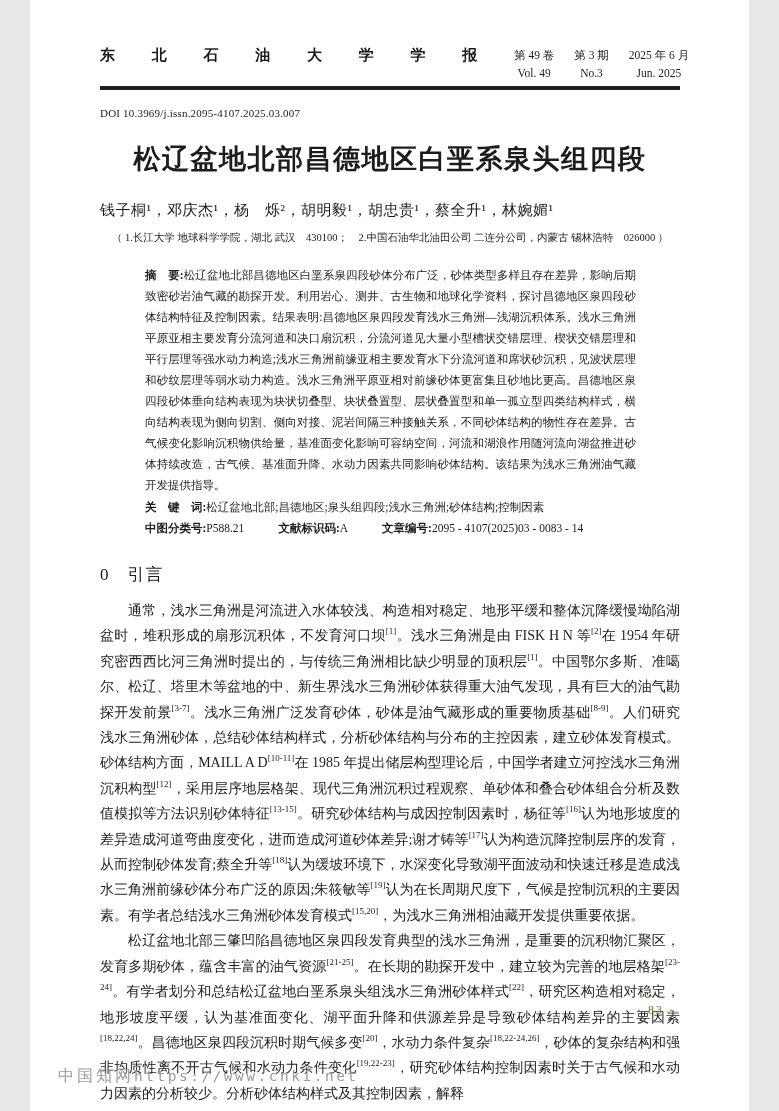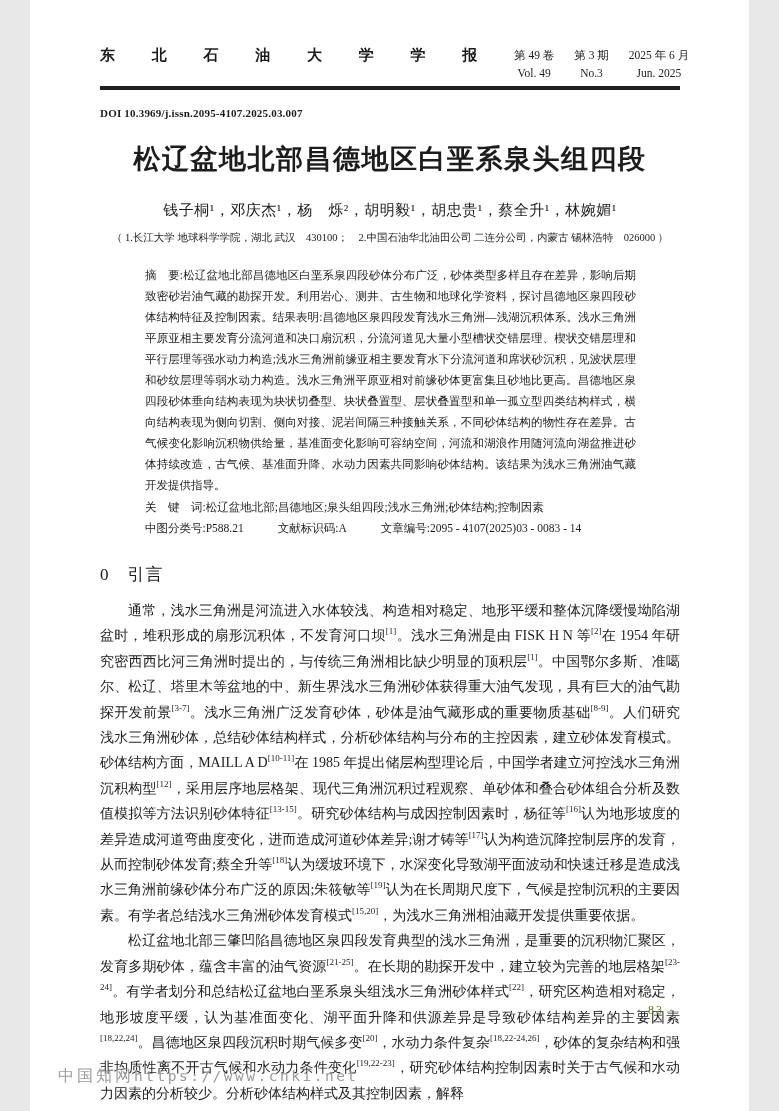--- a/index.html
+++ b/index.html
@@ -13,30 +13,30 @@
     overflow:hidden;
   }
   .content { padding:46px 69px 0 70px; }
 
   
   .journal-header { display:flex; justify-content:space-between; align-items:flex-start; }
   .jh-name-cn { font-size:15px; letter-spacing:2.45em; white-space:nowrap; font-weight:bold; }
   .jh-name-en { font-size:10.5px; letter-spacing:0.3px; margin-top:5px; white-space:nowrap; }
   .jh-right { display:grid; grid-template-columns:auto auto auto; column-gap:20px; row-gap:4px; text-align:center; font-size:11.5px; white-space:nowrap; padding-top:2px; }
   .rule { height:4px; background:#1f1f1f; margin-top:7px; }
-  .doi { font-size:11px; margin-top:17px; letter-spacing:0.2px;font-weight:bold; }
+  .doi { font-size:11px; margin-top:17px; letter-spacing:0.2px; }
 
   
   .title { text-align:center; font-size:27px; font-weight:bold; line-height:41px; margin-top:20px; letter-spacing:1.5px; }
-  .authors { text-align:center; font-size:15px; margin-top:21px; letter-spacing:0.5px; }
+  .authors { text-align:left; font-size:15px; margin-top:21px; letter-spacing:0.5px; }
   .affiliation { text-align:center; font-size:10.5px; margin-top:11px; }
 
   
   .abs-block { margin:20px 44px 0 45px; font-size:11.5px; line-height:21px; text-align:justify; }
-  .abs-block b, .kw b, .clc b, .footnotes b { font-weight:normal; }
+  .abs-block b, .kw b, .clc b, .footnotes b { font-weight:bold; }
   .kw { margin:1px 44px 0 45px; font-size:11.5px; line-height:21px; }
   .clc { margin:0 44px 0 45px; font-size:11.5px; line-height:21px; display:flex; gap:34px; flex-wrap:wrap; }
   .clc .pair { white-space:nowrap; }
 
   
   .sec-heading { font-size:17px; margin-top:24px; letter-spacing:1px; }
   .sec-heading .sec-no { margin-right:18px; }
   .body-para { font-size:14px; line-height:25.4px; text-align:justify; text-indent:2em; margin:0; }
   .body-para.first { margin-top:12px; }
   sup { font-size:9px; line-height:0; vertical-align:super; letter-spacing:0; }

